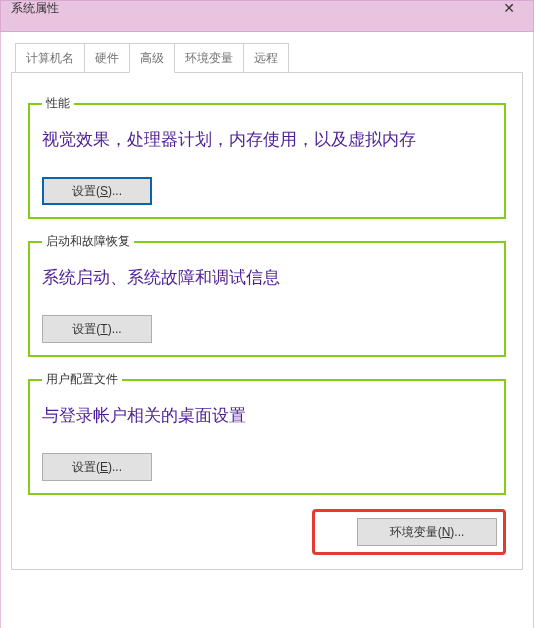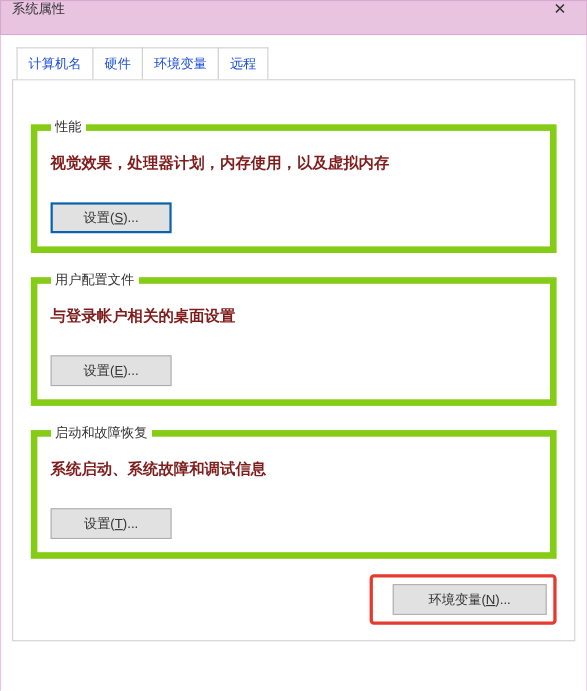--- a/index.html
+++ b/index.html
@@ -44,21 +44,21 @@
       align-items: flex-end;
       height: 30px;
       position: relative;
       margin-left: 4px;
     }
     .tab {
       padding: 6px 10px 5px 10px;
       border: 1px solid #d0d0d0;
       border-bottom: none;
       background: #fff;
-      color: #1d4ed8;
+      color: #737373;
       font-size: 12px;
       margin-right: -1px;
       position: relative;
       cursor: pointer;
     }
     .tab.active {
       background: #fff;
       border-bottom: 1px solid #fff;
       z-index: 2;
       margin-bottom: -1px;
@@ -68,35 +68,34 @@
       background: #fff;
       margin-top: 0;
       padding: 18px 16px 14px 16px;
     }
     .intro-text {
       color: #333;
       margin-bottom: 18px;
       font-size: 12px;
     }
     fieldset.group {
-      border: 6px solid #84cc16;
-      margin: 16px 0 14px 0;
+      border: 2px solid #84cc16;
+      margin: 4px 0 14px 0;
       padding: 10px 28px 12px 12px;
       position: relative;
     }
     fieldset.group legend {
       padding: 0 4px;
       color: #333;
       font-size: 12px;
     }
     .group-desc {
-      color: #7f1d1d;
-      font-size: 14px;
+      color: #4c1d95;
+      font-size: 17px;
       margin: 6px 0 26px 0;
-      font-weight: bold;
     }
     .btn-row {
       display: flex;
     }
     .btn {
       min-width: 110px;
       height: 28px;
       background: #e1e1e1;
       border: 1px solid #adadad;
       color: #333;
@@ -110,71 +109,72 @@
       padding: 0 13px;
     }
     .underline { text-decoration: underline; }
     .env-highlight {
       display: flex;
       justify-content: flex-end;
       margin-top: 6px;
       padding: 6px 6px 6px 14px;
       border: 3px solid #e53a2f;
       border-radius: 4px;
-      width: 170px;
+      width: 194px;
       margin-left: auto;
     }
     .env-highlight .btn { min-width: 140px; }
   </style>
 </head>
 <body>
 
 <div class="titlebar">
   <span class="titlebar-title">系统属性</span>
   <div class="titlebar-close">
     <span>✕</span>
   </div>
 </div>
 
 <div class="content">
   <div class="tab-row">
     <div class="tab">计算机名</div>
     <div class="tab">硬件</div>
+    <div class="tab active">高级</div>
     <div class="tab">环境变量</div>
     <div class="tab">远程</div>
   </div>
 
   <div class="tab-panel">
 
     <fieldset class="group">
       <legend>性能</legend>
       <div class="group-desc">视觉效果，处理器计划，内存使用，以及虚拟内存</div>
       <div class="btn-row">
         <button class="btn focused">
           <span>设置(</span><span class="underline">S</span><span>)...</span>
         </button>
       </div>
     </fieldset>
 
     <fieldset class="group">
+      <legend>启动和故障恢复</legend>
+      <div class="group-desc">系统启动、系统故障和调试信息</div>
+      <div class="btn-row">
+        <button class="btn">
+          <span>设置(</span><span class="underline">T</span><span>)...</span>
+        </button>
+      </div>
+    </fieldset>
+
+    <fieldset class="group">
       <legend>用户配置文件</legend>
       <div class="group-desc">与登录帐户相关的桌面设置</div>
       <div class="btn-row">
         <button class="btn">
           <span>设置(</span><span class="underline">E</span><span>)...</span>
-        </button>
-      </div>
-    </fieldset>
-
-    <fieldset class="group">
-      <legend>启动和故障恢复</legend>
-      <div class="group-desc">系统启动、系统故障和调试信息</div>
-      <div class="btn-row">
-        <button class="btn">
-          <span>设置(</span><span class="underline">T</span><span>)...</span>
         </button>
       </div>
     </fieldset>
 
     <div class="env-highlight">
       <button class="btn">
         <span>环境变量(</span><span class="underline">N</span><span>)...</span>
       </button>
     </div>
 

